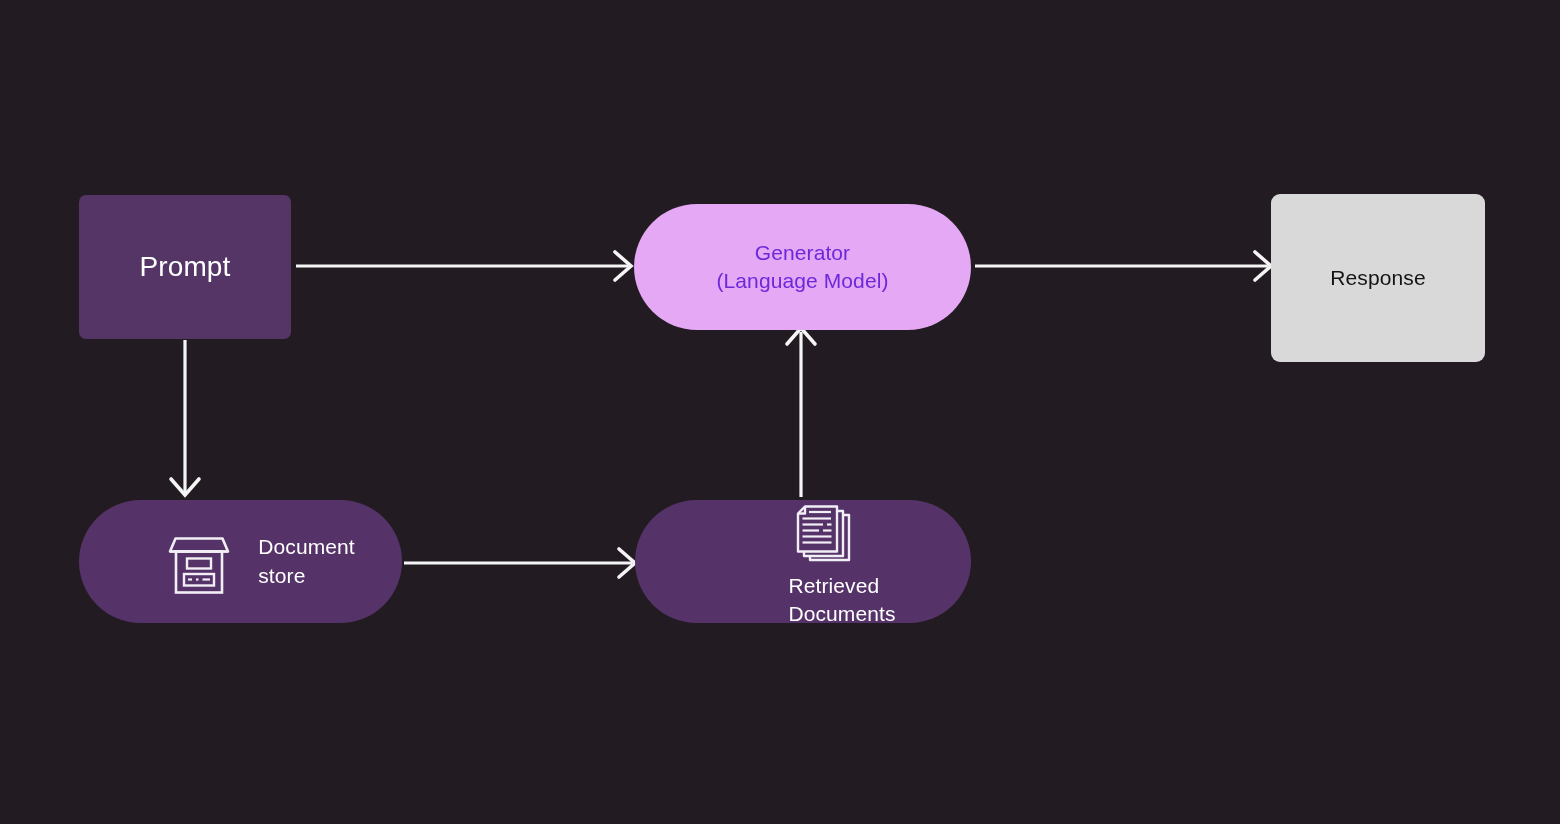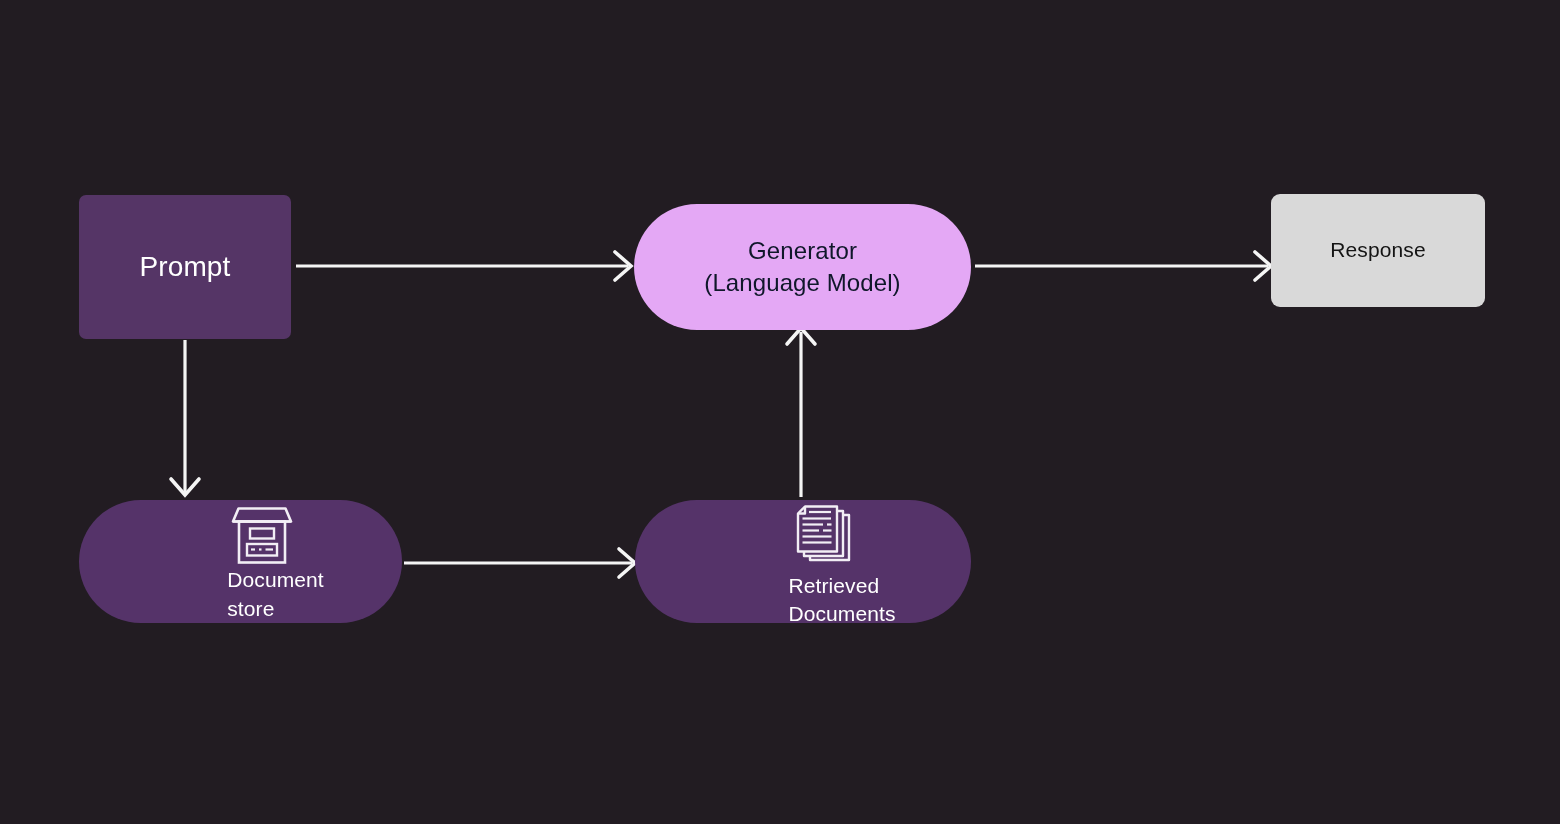--- a/index.html
+++ b/index.html
@@ -66,51 +66,50 @@
   
   #node-generator {
     left: 634px;
     top: 204px;
     width: 337px;
     height: 126px;
     background: #e4a8f5;
     border-radius: 63px;
   }
   #node-generator .node-label {
-    color: #0f172a;
-    font-size: 24px;
+    color: #6d28d9;
+    font-size: 21px;
     font-weight: 500;
   }
 
   
   #node-response {
     left: 1271px;
     top: 194px;
     width: 214px;
-    height: 113px;
+    height: 168px;
     background: #d9d9d9;
     border-radius: 9px;
   }
   #node-response .node-label {
     color: #141414;
     font-size: 21px;
     font-weight: 500;
   }
 
   
   #node-document-store {
     left: 79px;
     top: 500px;
     width: 323px;
     height: 123px;
     background: #553369;
     border-radius: 62px;
-    justify-content: flex-end;
+    justify-content: center;
     padding-left: 42px;
-    flex-direction: column;
   }
   #node-retrieved-documents {
     left: 635px;
     top: 500px;
     width: 336px;
     height: 123px;
     background: #553369;
     border-radius: 62px;
     justify-content: flex-start;
     padding-left: 43px;

